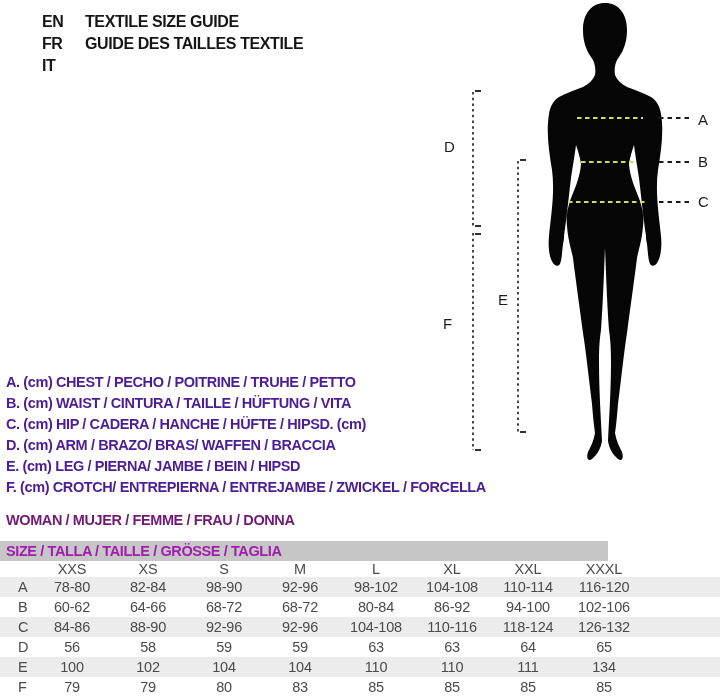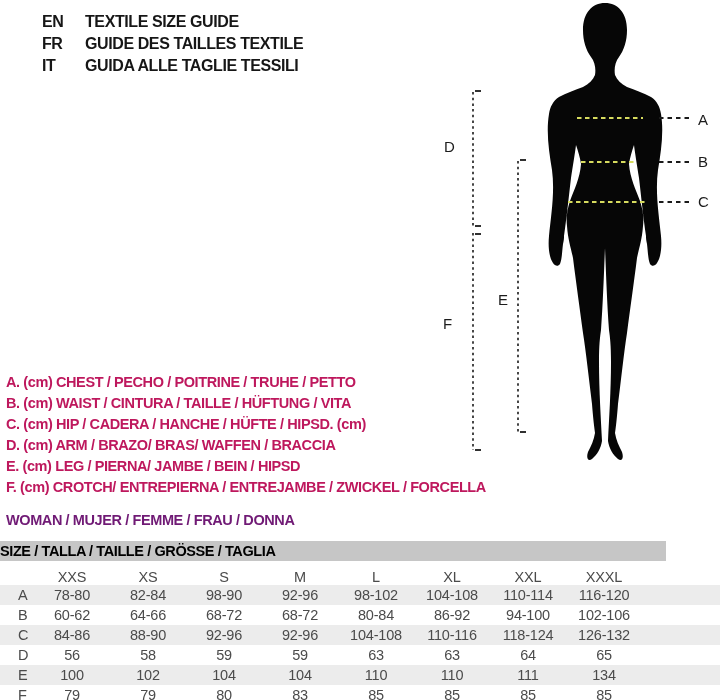--- a/index.html
+++ b/index.html
@@ -16,52 +16,51 @@
   .figure svg{position:absolute;left:0;top:0;}
   .fig-letter{position:absolute;font-size:15px;font-weight:400;color:#1c1c1c;line-height:16px;}
   .pos-A{left:268px;top:112px;}
   .pos-B{left:268px;top:154px;}
   .pos-C{left:268px;top:194px;}
   .pos-D{left:14px;top:139px;}
   .pos-E{left:68px;top:292px;}
   .pos-F{left:13px;top:316px;}
   
   .legend{position:absolute;left:6px;top:372px;}
-  .legend-line{height:21px;line-height:21px;font-size:14.5px;font-weight:700;letter-spacing:-0.4px;color:#be185d;}
+  .legend-line{height:21px;line-height:21px;font-size:14.5px;font-weight:700;letter-spacing:-0.4px;color:#4c1d95;}
   
   .audience{position:absolute;left:6px;top:510px;height:20px;line-height:20px;font-size:14.5px;font-weight:700;letter-spacing:-0.4px;color:#701a75;}
   
-  .size-bar{position:absolute;left:0;top:541px;width:666px;height:20px;background:#c6c6c6;
-    line-height:20px;padding-left:0;box-sizing:border-box;font-size:14.5px;font-weight:700;letter-spacing:-0.4px;color:#000000;}
+  .size-bar{position:absolute;left:0;top:541px;width:608px;height:20px;background:#c6c6c6;
+    line-height:20px;padding-left:6px;box-sizing:border-box;font-size:14.5px;font-weight:700;letter-spacing:-0.4px;color:#a21caf;}
   
   .size-table{position:absolute;left:0;top:561px;width:720px;}
   .t-row{display:grid;grid-template-columns:34px repeat(8,76px) 1fr;height:20px;align-items:center;
     font-size:14.5px;color:#4b4b4b;letter-spacing:-0.2px;}
-  .t-row.header{height:16px;margin-top:8px;}
+  .t-row.header{height:16px;}
   .t-row:nth-child(even){background:#ececec;}
   .t-label{padding-left:18px;}
   .t-cell{text-align:center;}
 </style>
 </head>
 <body>
 
 <div id="canvas">
 
   <div class="lang-block">
     <div class="lang-row">
       <span class="lang-code">EN</span>
       <span class="lang-title">TEXTILE SIZE GUIDE</span>
     </div>
     <div class="lang-row">
       <span class="lang-code">FR</span>
       <span class="lang-title">GUIDE DES TAILLES TEXTILE</span>
     </div>
     <div class="lang-row">
       <span class="lang-code">IT</span>
-      <span class="lang-title">GUIDA ALLE TAGLIE TESSILI</span>
     </div>
   </div>
 
   <div class="figure">
     <svg width="290" height="480" viewBox="0 0 290 480">
 
       <path d="M175,3
            C162,3 153,13 153,30 C153,41 156,50 161,57 C165,62 166,69 165,75
            C163,80 159,84 153,87 C145,90 136,93 129,97 C123,101 120,107 119,114
            C116,132 119,152 122,170 C125,192 121,216 119,236

